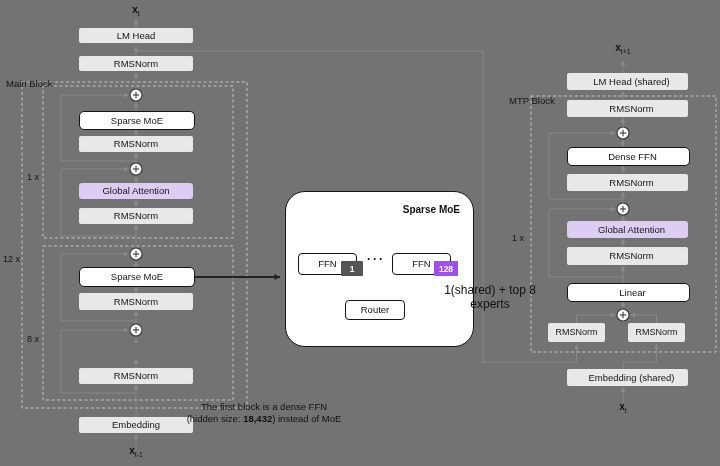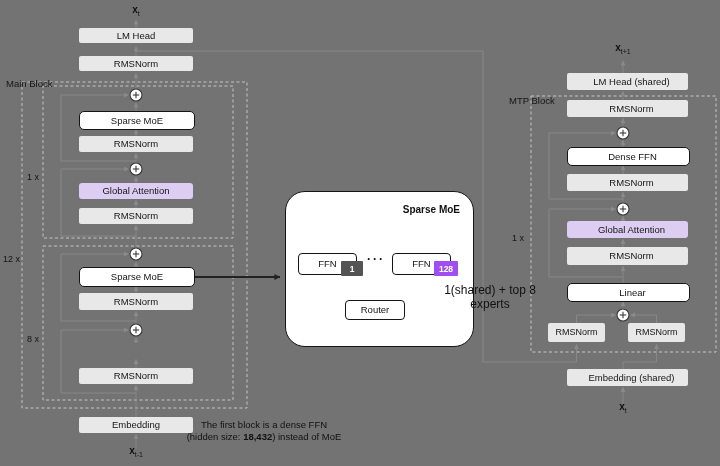--- a/index.html
+++ b/index.html
@@ -26,21 +26,21 @@
     position:absolute;z-index:2;left:285px;top:191px;width:187px;height:154px;
     background:#fff;border:1.4px solid #151515;border-radius:20px;
   }
   #moe-title{position:absolute;z-index:3;left:394px;top:204px;width:66px;text-align:right;
     font-weight:bold;font-size:10px;}
   .badge{position:absolute;z-index:4;display:flex;align-items:center;justify-content:center;
     color:#fff;font-weight:bold;font-size:8.5px;border-radius:1px;}
   #dots{position:absolute;z-index:3;left:358px;top:252px;width:36px;text-align:center;
     font-size:12px;font-weight:bold;letter-spacing:2px;}
   #moe-note{position:absolute;z-index:4;left:404px;top:283px;width:100px;text-align:center;font-size:12px;margin-left:36px;}
-  #annotation{position:absolute;z-index:3;left:154px;top:419px;width:220px;text-align:center;
+  #annotation{position:absolute;z-index:3;left:154px;top:401px;width:220px;text-align:center;
     font-size:9.5px;line-height:11.5px;}
 </style>
 </head>
 <body>
 
 <div id="canvas">
 
   <svg id="wires" width="720" height="466" viewBox="0 0 720 466">
     <defs>
       <marker id="ah" markerWidth="7" markerHeight="6" refX="4.6" refY="2.5" orient="auto" markerUnits="userSpaceOnUse">

